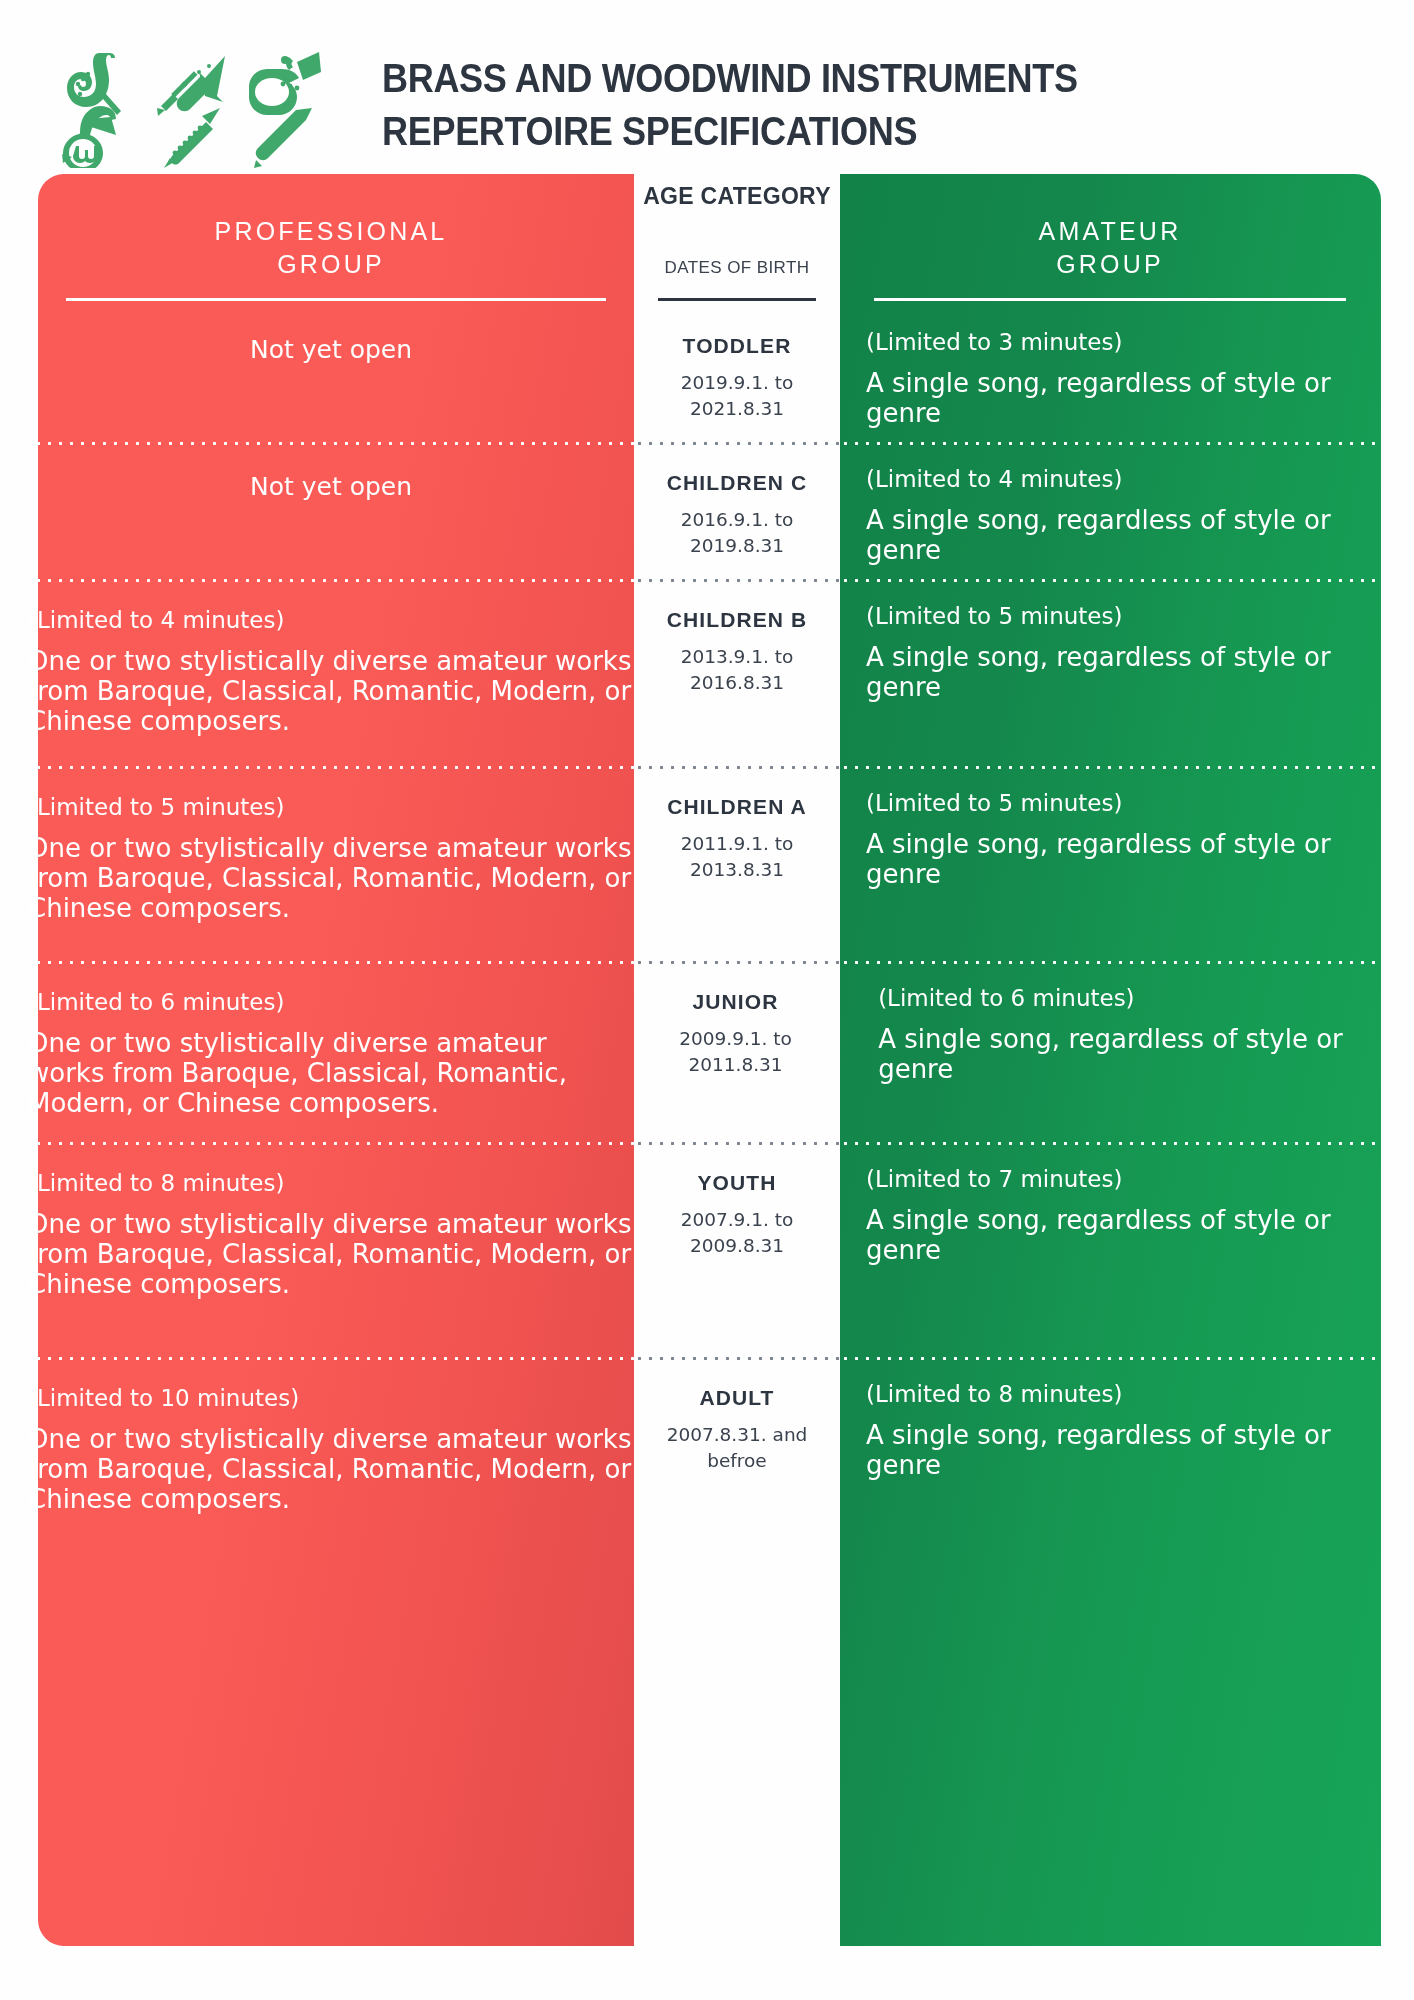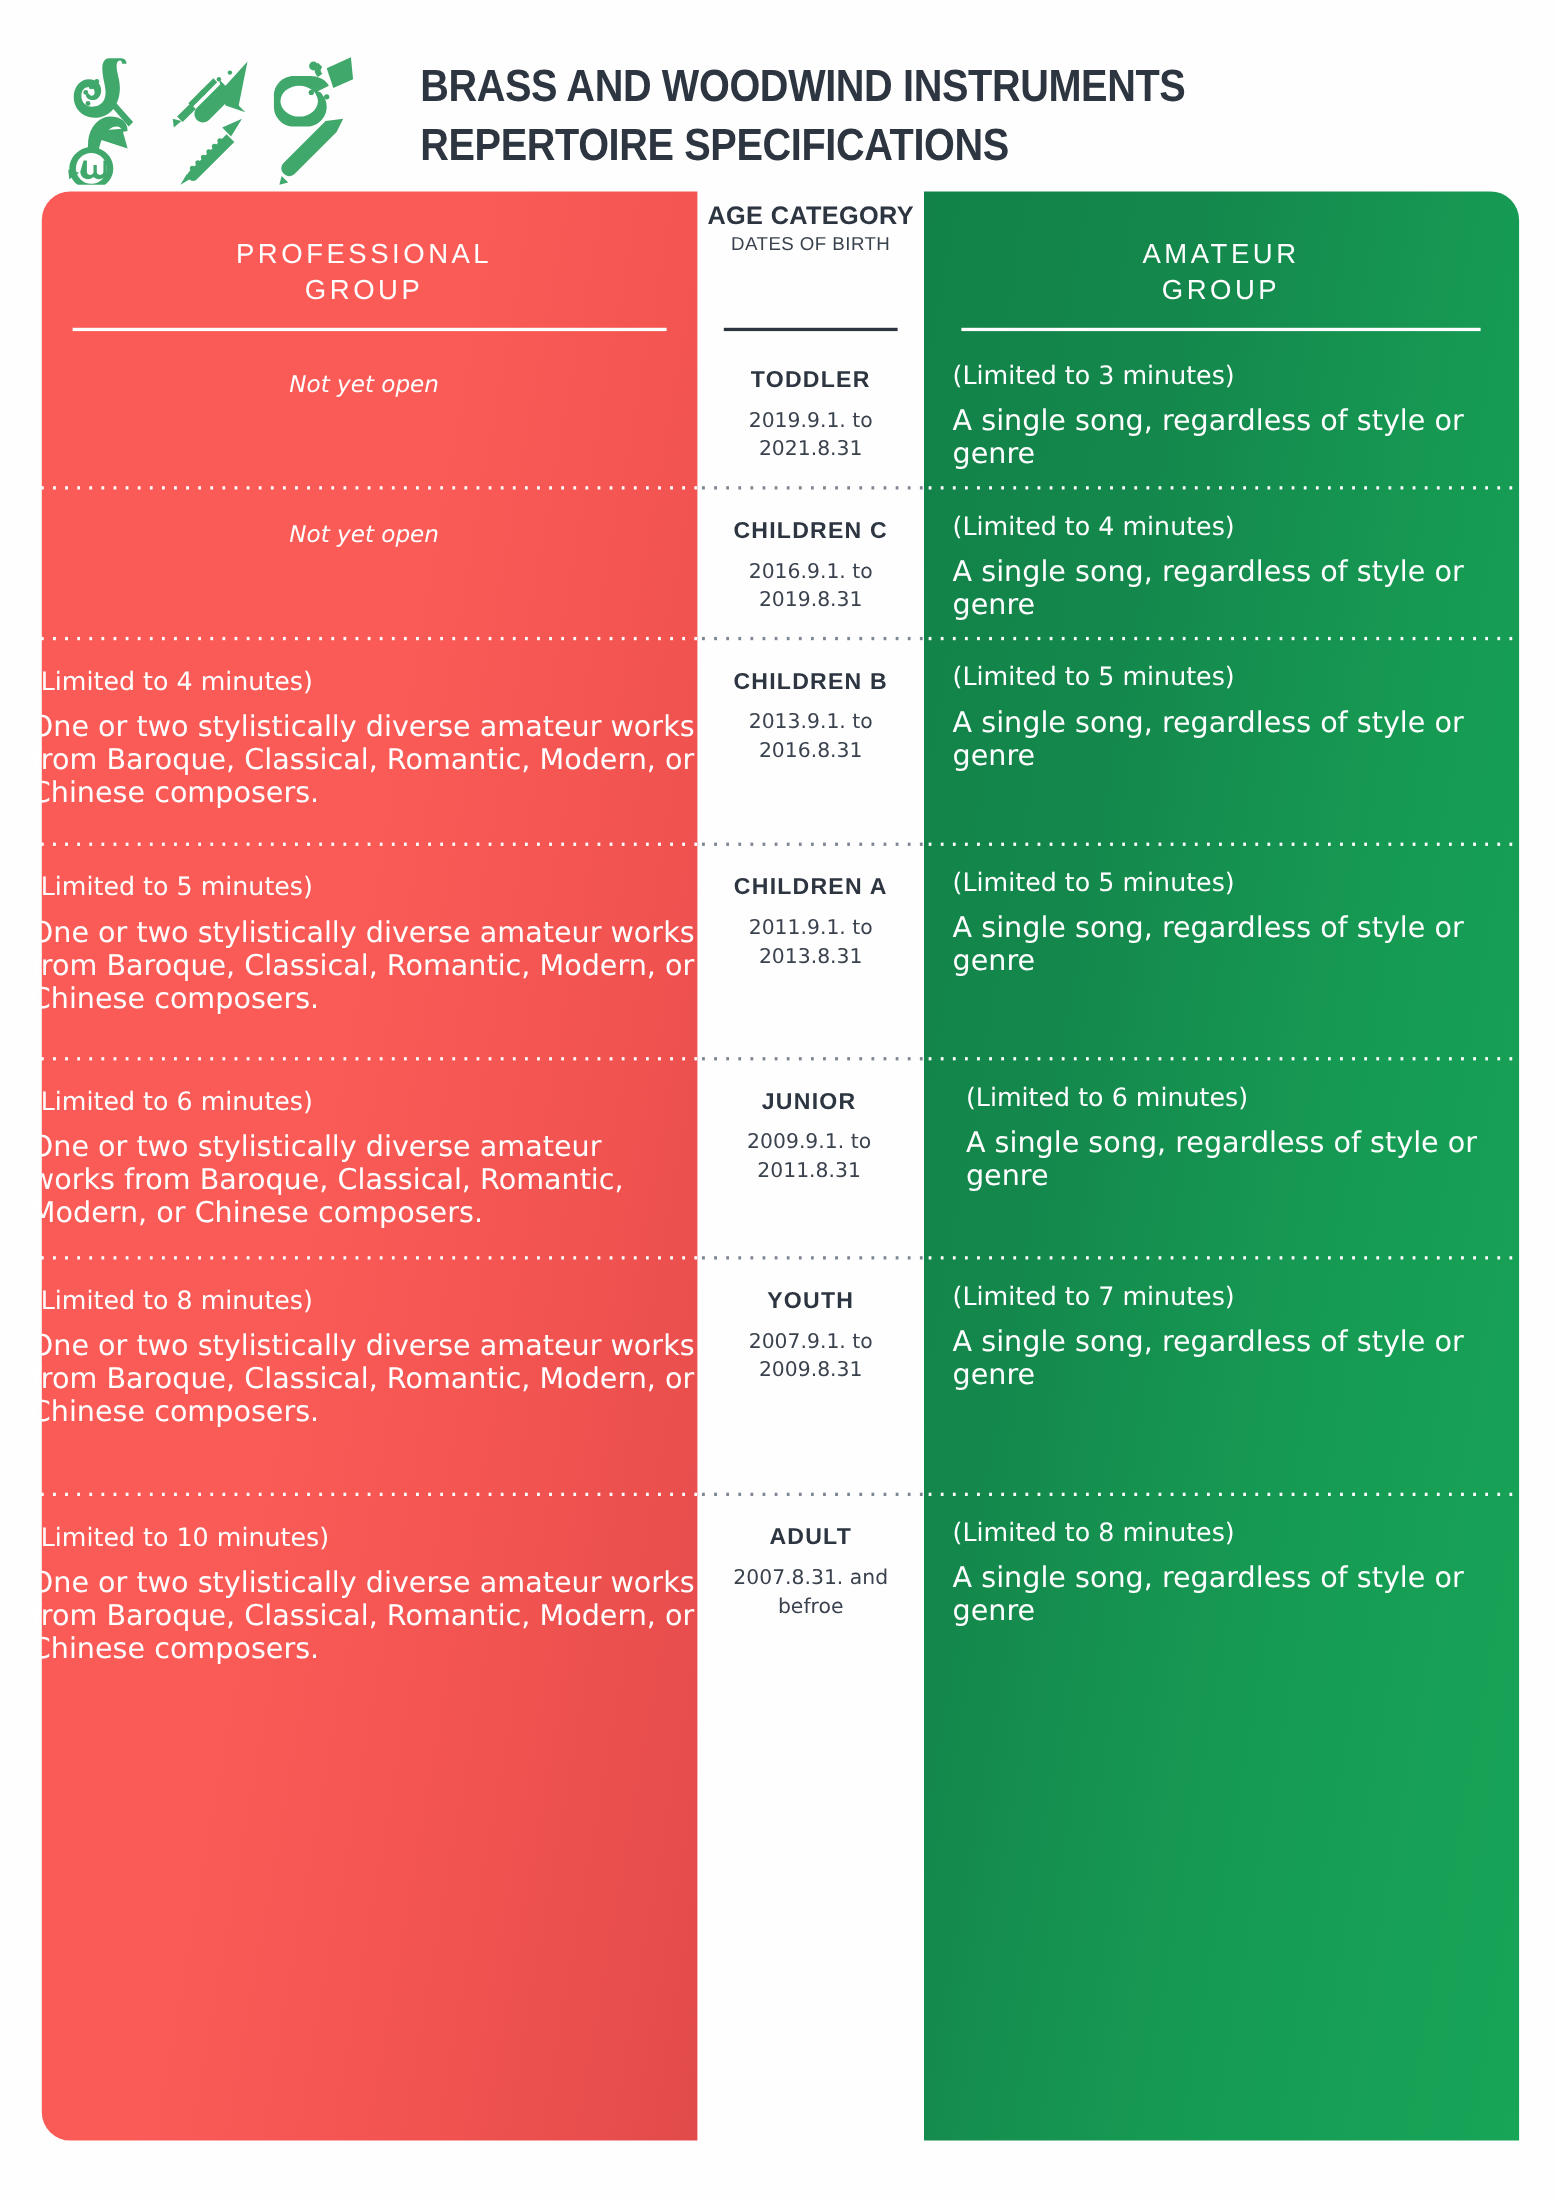--- a/index.html
+++ b/index.html
@@ -122,20 +122,21 @@
   #row-head .cell-pro,
   #row-head .cell-am {
     display: flex; align-items: center; justify-content: center;
     text-align: center;
     padding-top: 14px;
   }
   #row-head .cell-age {
     display: flex; flex-direction: column; align-items: center;
     justify-content: flex-start;
     padding-top: 8px;
+    gap: 46px;
   }
   .head-title {
     font-family: "Liberation Sans", sans-serif;
     font-size: 25px;
     letter-spacing: 3.2px;
     line-height: 33px;
     font-weight: 400;
   }
   .age-head-1 {
     font-family: "Liberation Sans", sans-serif;
@@ -173,26 +174,25 @@
     font-weight: 400;
     margin-bottom: 9px;
     white-space: nowrap;
   }
   .desc {
     font-size: 26px;
     line-height: 30px;
     font-weight: 400;
   }
   .notopen {
-    font-size: 21px;
+    font-size: 25px;
     line-height: 33px;
     text-align: center;
     width: 100%;
     padding-top: 3px;
-    font-style: italic;
   }
   .age-name {
     font-family: "Liberation Sans", sans-serif;
     font-weight: bold;
     font-size: 21px;
     letter-spacing: 1.1px;
     line-height: 28px;
     margin-bottom: 10px;
   }
   .age-dates {

